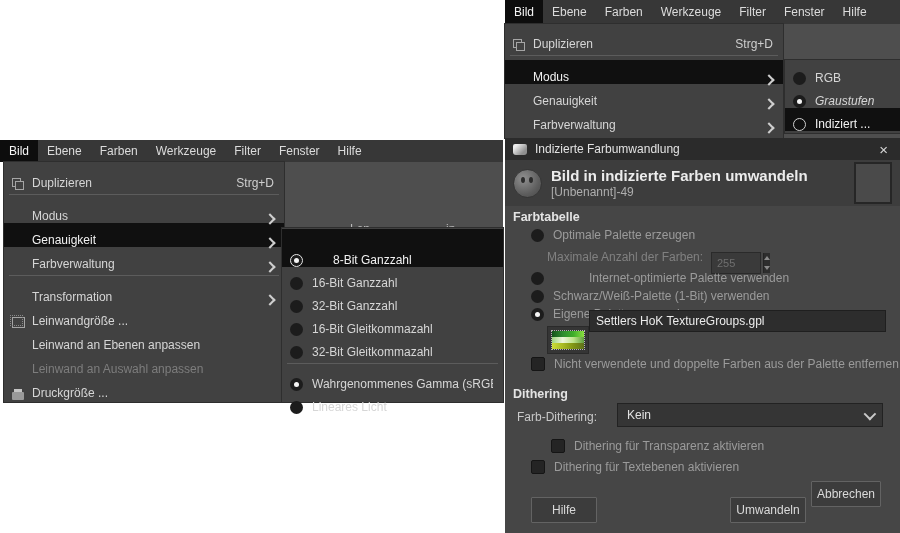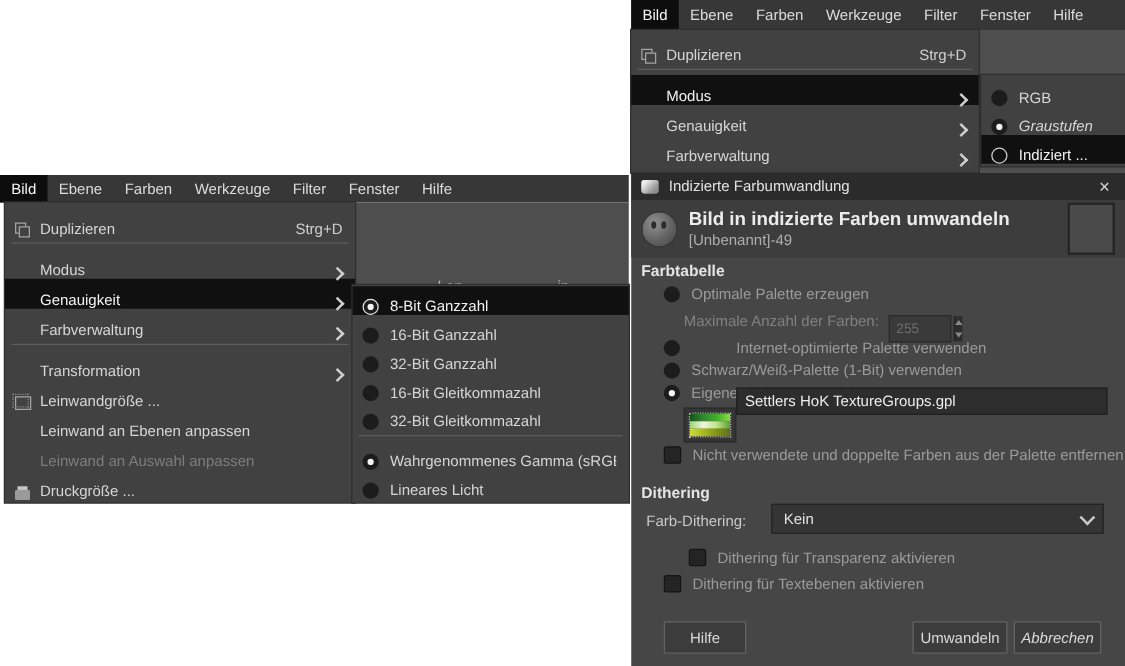--- a/index.html
+++ b/index.html
@@ -149,21 +149,21 @@
       </div>
       <div class="menu-row">
         <span class="ico">
             <span class="ic-printer"></span>
           </span>
         <span class="lbl">Druckgröße ...</span>
       </div>
     </div>
 
     <div class="panel abs" style="left:282px;top:88px;width:221px;height:174px;padding-top:1px;box-sizing:border-box;">
-      <div class="menu-row hl" style="height:23px;">
+      <div class="menu-row hl" style="height:38px;gap:21px;">
         <span class="radio ringsel"></span>
         <span class="lbl">8-Bit Ganzzahl</span>
       </div>
       <div class="menu-row" style="height:23px;">
         <span class="radio"></span>
         <span class="lbl">16-Bit Ganzzahl</span>
       </div>
       <div class="menu-row" style="height:23px;">
         <span class="radio"></span>
         <span class="lbl">32-Bit Ganzzahl</span>
@@ -323,17 +323,17 @@
         <span class="cb"></span>
         <span class="dim">Dithering für Transparenz aktivieren</span>
       </div>
       <div class="row abs" style="left:26px;top:320px;height:18px;">
         <span class="cb"></span>
         <span class="dim">Dithering für Textebenen aktivieren</span>
       </div>
 
       <div class="btn abs" style="left:26px;top:359px;width:64px;height:24px;">Hilfe</div>
       <div class="btn abs" style="left:225px;top:359px;width:74px;height:24px;">Umwandeln</div>
-      <div class="btn abs" style="left:306px;top:359px;width:68px;height:24px;font-style:italic;">Abbrechen</div>
+      <div class="btn abs" style="left:306px;top:343px;width:68px;height:24px;">Abbrechen</div>
     </div>
   </div>
 
 </div>
 
 </body></html>

